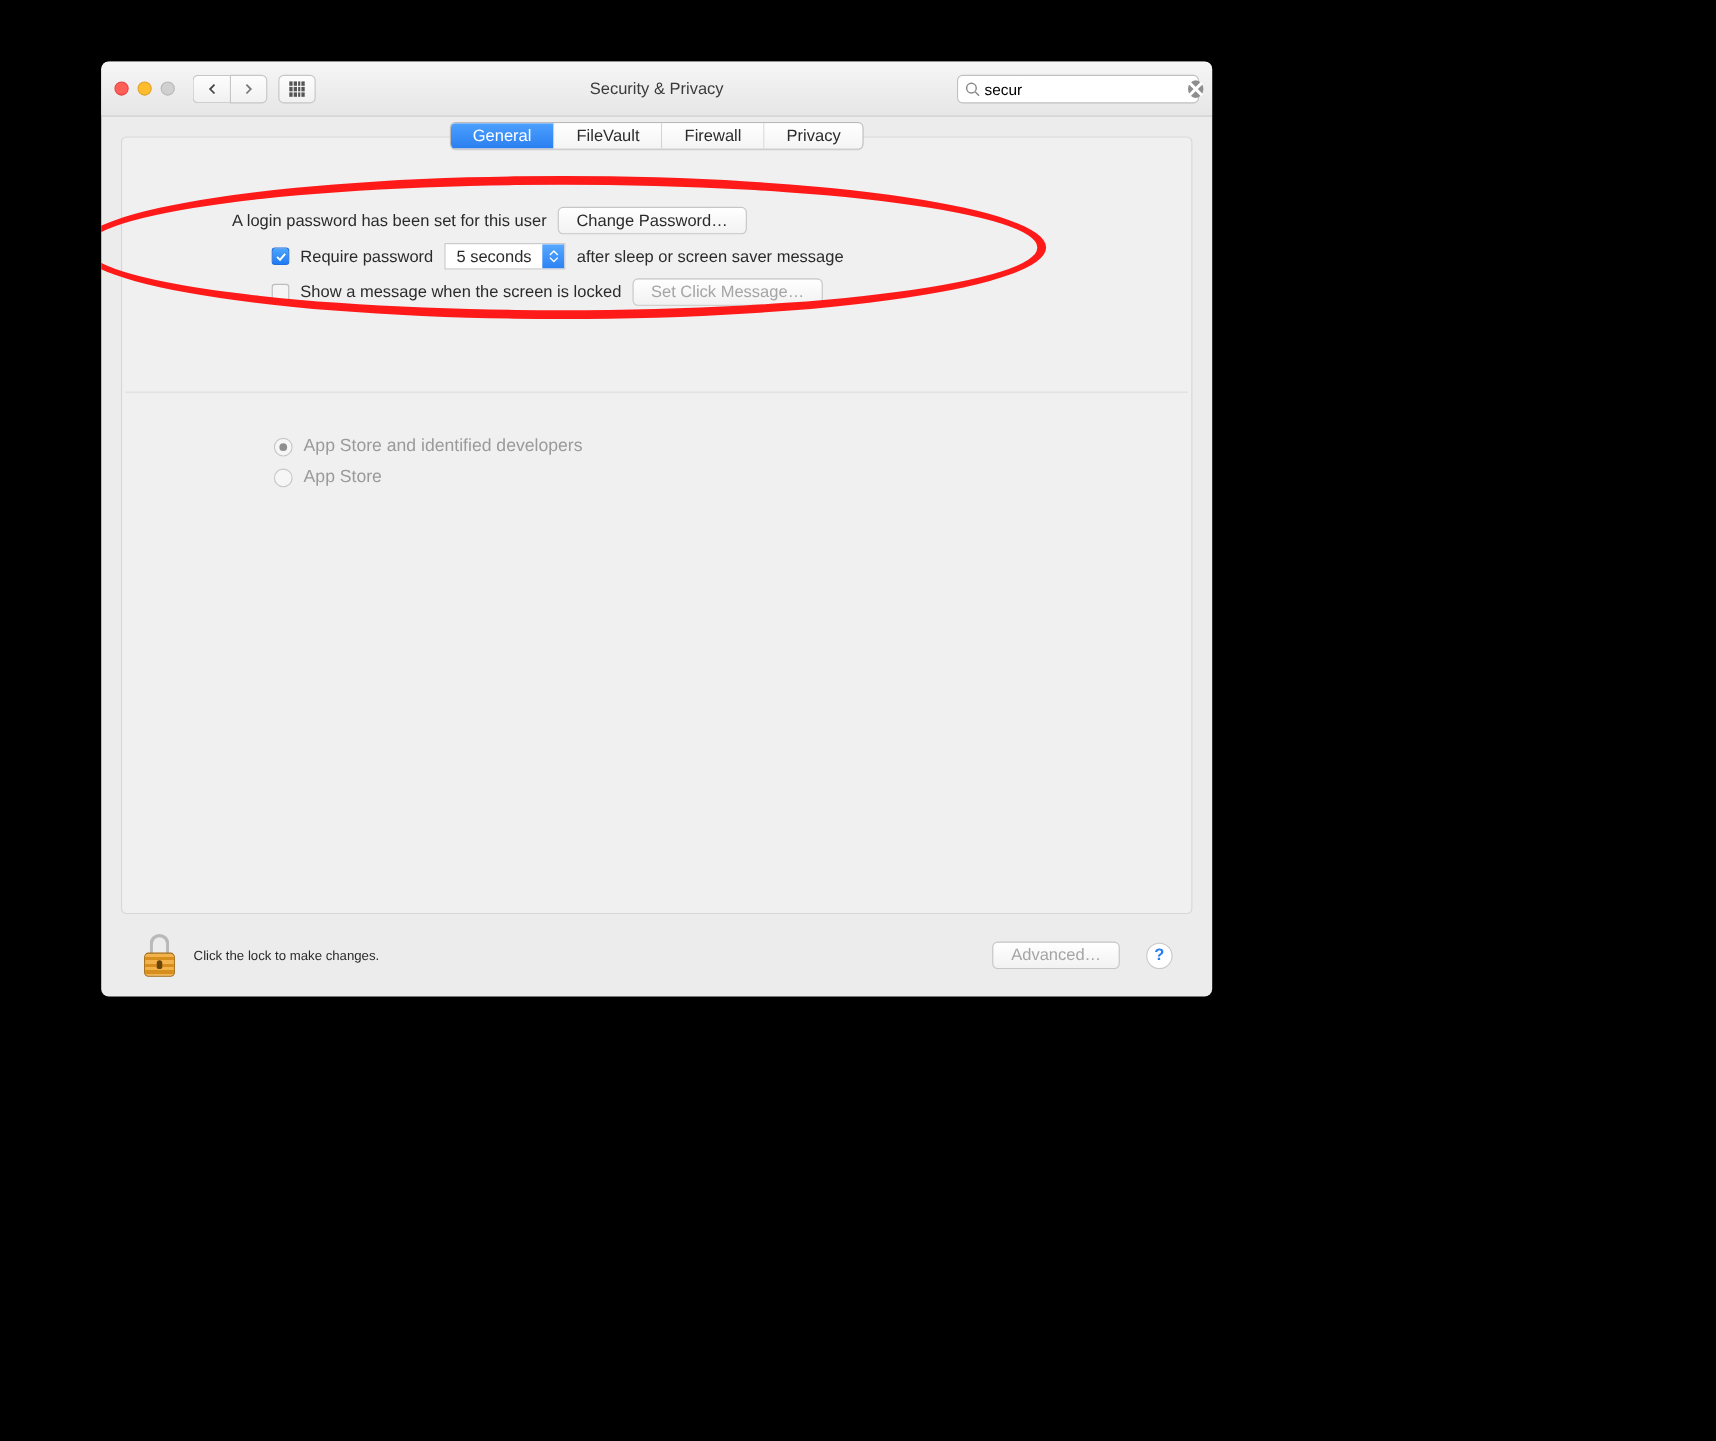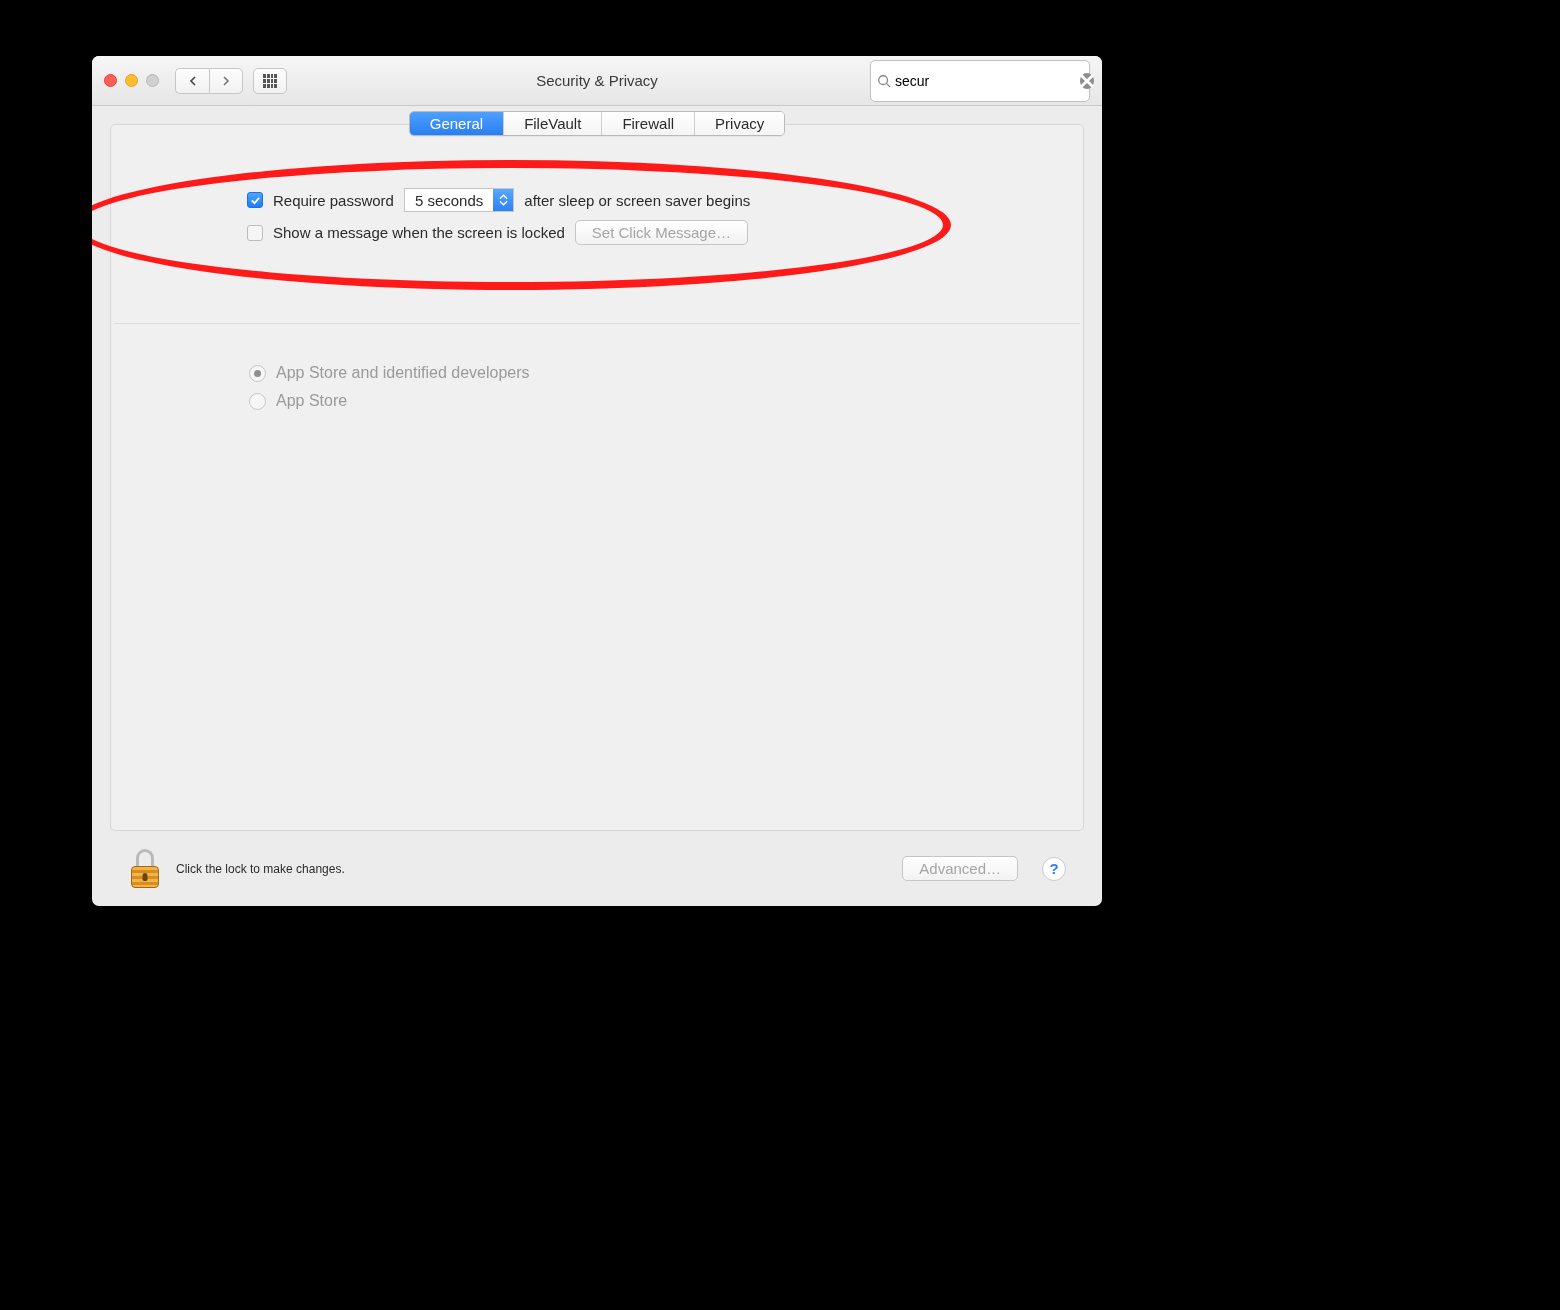--- a/index.html
+++ b/index.html
@@ -73,21 +73,21 @@
   .title {
     position:absolute;
     left:0; right:0;
     text-align:center;
     font-size:15px;
     color:#3b3b3b;
     pointer-events:none;
   }
   .search {
     margin-left:auto;
-    width:220px; height:42px;
+    width:220px; height:26px;
     background:#fff;
     border:1px solid #c0c0c0;
     border-radius:5px;
     display:flex; align-items:center;
     padding:0 6px;
   }
   .search svg { width:14px; height:14px; color:#888; flex:none;}
   .search input {
     border:none; outline:none; flex:1; font-size:14px; padding:0 4px; background:transparent;
   }
@@ -306,39 +306,43 @@
     <div class="panel">
 
       <div class="tabs">
         <div class="tab active">General</div>
         <div class="tab">FileVault</div>
         <div class="tab">Firewall</div>
         <div class="tab">Privacy</div>
       </div>
 
       <div class="section" style="position:relative;">
+        <div class="row">
+          <span>A login password has been set for this user</span>
+          <button class="btn">Change Password…</button>
+        </div>
         <div class="row indent">
           <span class="chk checked">
             <svg viewBox="0 0 12 12">
                 <path d="M2 6 L5 9 L10 3" stroke="currentColor" stroke-width="2" fill="none"></path>
               </svg>
           </span>
           <span>Require password</span>
           <span class="popup">
             <span class="val">5 seconds</span>
             <span class="arrows">
               <svg viewBox="0 0 10 6">
                   <path d="M1 5 L5 1 L9 5" stroke="#fff" stroke-width="1.4" fill="none"></path>
                 </svg>
               <svg viewBox="0 0 10 6">
                   <path d="M1 1 L5 5 L9 1" stroke="#fff" stroke-width="1.4" fill="none"></path>
                 </svg>
             </span>
           </span>
-          <span>after sleep or screen saver begins</span>
+          <span>after sleep or screen saver message</span>
         </div>
         <div class="row indent">
           <span class="chk disabled"></span>
           <span>Show a message when the screen is locked</span>
           <button class="btn disabled">Set Click Message…</button>
         </div>
 
         <div class="annot" style="left:-40px; top:10px; width:880px; height:130px;"></div>
       </div>
 

